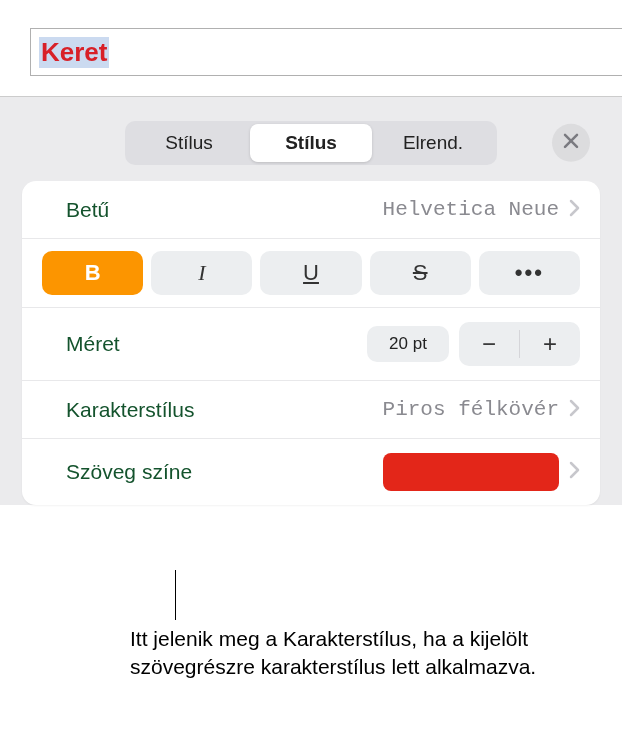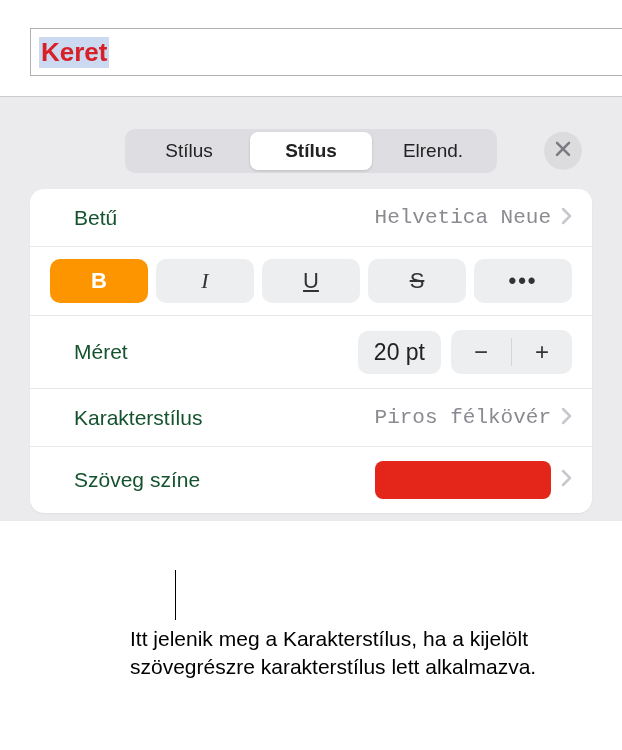--- a/index.html
+++ b/index.html
@@ -31,21 +31,21 @@
       font-weight: bold;
       font-size: 26px;
       background: #cbdaf0;
       padding: 0 2px;
       position: relative;
     }
 
     .panel-wrapper {
       background: #ebebed;
       border-top: 1px solid #ccc;
-      padding: 8px;
+      padding: 0;
     }
     .tab-row {
       display: flex;
       align-items: center;
       gap: 12px;
       padding: 24px 30px 16px 30px;
       justify-content: center;
       position: relative;
     }
     .segmented {
@@ -144,21 +144,21 @@
     .underline-glyph { text-decoration: underline; }
     .strike-glyph { text-decoration: line-through; }
 
     .size-row {
       gap: 10px;
     }
     .size-display {
       background: #eceef0;
       border-radius: 10px;
       padding: 8px 16px;
-      font-size: 23px;
+      font-size: 17px;
       color: #222;
       min-width: 82px;
       text-align: center;
     }
     .stepper {
       display: flex;
       background: #eceef0;
       border-radius: 10px;
       overflow: hidden;
       height: 44px;

